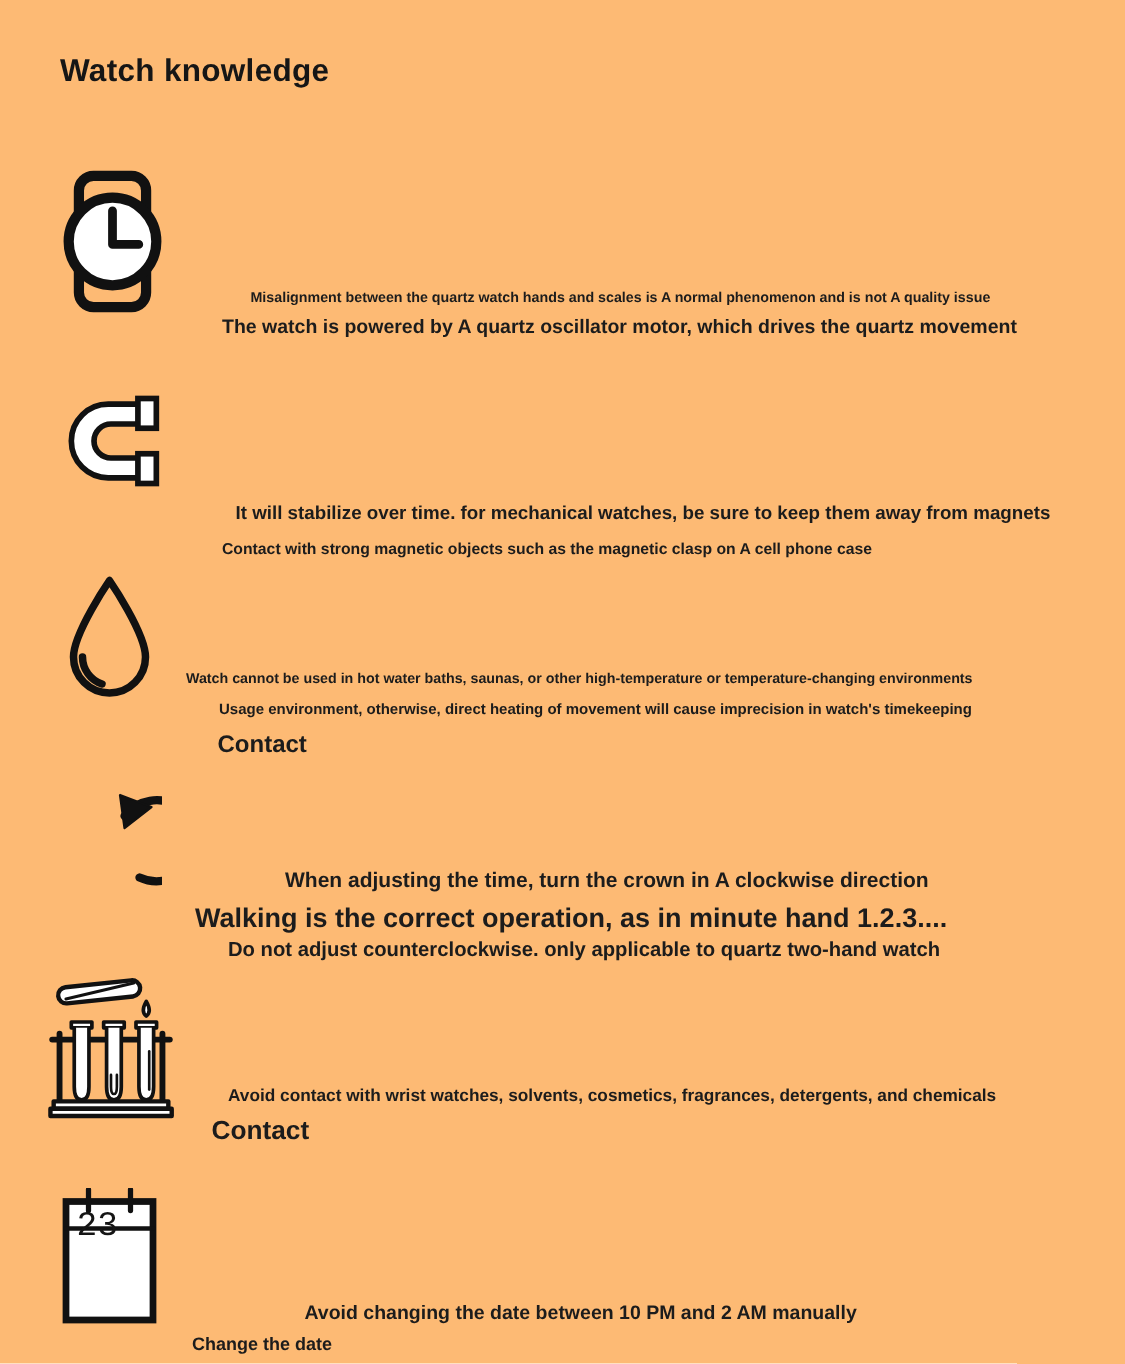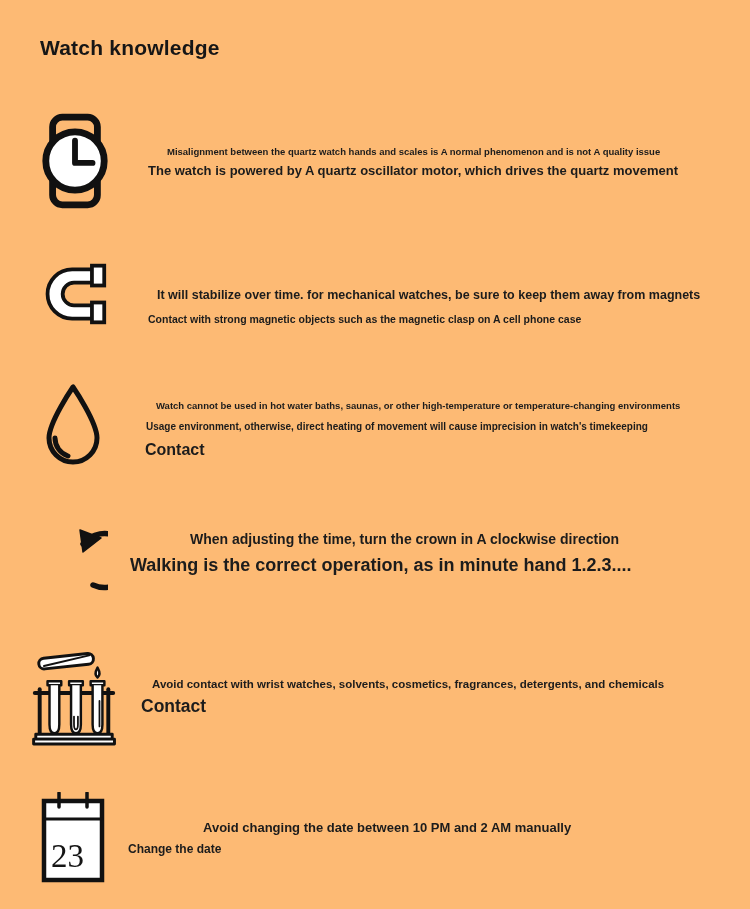--- a/index.html
+++ b/index.html
@@ -13,51 +13,51 @@
     padding-left:16px;
   }
   .page-title{
     position:absolute;left:40px;top:36px;
     font-size:21px;font-weight:bold;color:#161616;
     letter-spacing:.2px;white-space:nowrap;
   }
   .icon{position:absolute;}
   .icon svg{display:block;}
   .line{
-    position:absolute;font-weight:bold;white-space:nowrap;color:#1c1c1c;
+    position:absolute;font-weight:bold;white-space:nowrap;color:#1c1c1c;margin-top:47px;
   }
   
   .ic-watch{left:38px;top:112px;}
   .s1l1{left:167px;top:146px;font-size:9.5px;}
   .s1l2{left:148px;top:163px;font-size:13px;}
   
   .ic-magnet{left:40px;top:263px;}
   .s2l1{left:151px;top:264px;font-size:14px;}
   .s2l2{left:157px;top:288px;font-size:12.5px;}
   .s2l3{left:148px;top:313px;font-size:10.5px;font-weight:600;}
   
   .ic-drop{left:40px;top:382px;}
-  .s3l1{left:156px;top:400px;font-size:9.5px;}
+  .s3l1{left:124px;top:400px;font-size:9.5px;}
   .s3l2{left:146px;top:421px;font-size:10px;}
   .s3l3{left:145px;top:441px;font-size:16px;}
   
   .ic-arrow{left:38px;top:523px;}
   .s4l1{left:190px;top:531px;font-size:14px;}
   .s4l2{left:130px;top:555px;font-size:18px;}
   .s4l3{left:152px;top:578px;font-size:13.5px;}
   
   .ic-tubes{left:32px;top:648px;}
   .s5l1{left:152px;top:678px;font-size:11.5px;}
   .s5l2{left:141px;top:696px;font-size:17.5px;}
   
   .ic-calendar{left:40px;top:792px;}
   .cal-day{
-    position:absolute;left:51px;top:838px;
-    font-size:33px;font-weight:400;color:#151515;
-    font-family:Liberation Serif, serif;
+    position:absolute;left:51px;top:804px;
+    font-size:23px;font-weight:400;color:#151515;
+    font-family:Liberation Mono, monospace;
   }
   .s6l1{left:203px;top:820px;font-size:13px;}
   .s6l2{left:128px;top:842px;font-size:12px;}
 </style>
 </head>
 <body>
 
 <div class="page">
 
   <div class="page-title">Watch knowledge</div>
@@ -93,20 +93,21 @@
   <div class="line s3l3">Contact</div>
 
   <div class="icon ic-arrow">
     <svg width="70" height="80" viewBox="0 0 70 80" fill="none" stroke="#111" stroke-linecap="round">
       <path d="M55 62 A 27 27 0 1 0 45 21" stroke-width="5.5"></path>
       <path d="M42 7 L63 15 L45 29 Z" fill="#111" stroke="#111" stroke-width="1.5" stroke-linejoin="round"></path>
     </svg>
   </div>
   <div class="line s4l1">When adjusting the time, turn the crown in A clockwise direction</div>
   <div class="line s4l2">Walking is the correct operation, as in minute hand 1.2.3....</div>
+  <div class="line s4l3">Do not adjust counterclockwise. only applicable to quartz two-hand watch</div>
 
   <div class="icon ic-tubes">
     <svg width="84" height="98" viewBox="0 0 84 100" fill="none" stroke="#111" stroke-linecap="round" stroke-linejoin="round">
 
       <g transform="rotate(-6 34 14)">
         <rect x="6" y="8" width="56" height="11" rx="5.5" fill="#fff" stroke-width="3"></rect>
         <path d="M11 16 L58 10" stroke-width="2"></path>
       </g>
       <path d="M66 20 Q 70 27, 66 30 Q 62 27, 66 20 Z" fill="#fff" stroke-width="2.5"></path>
 

